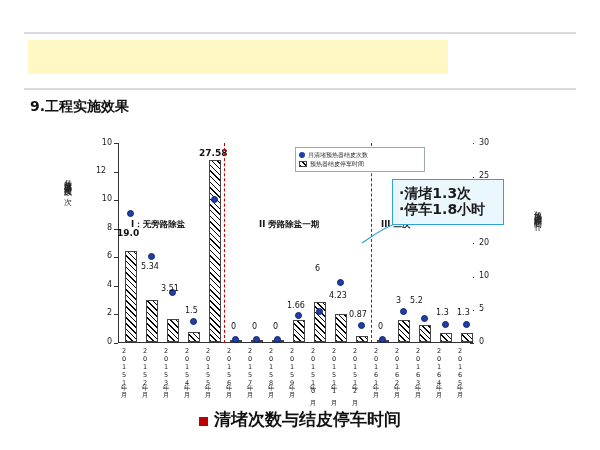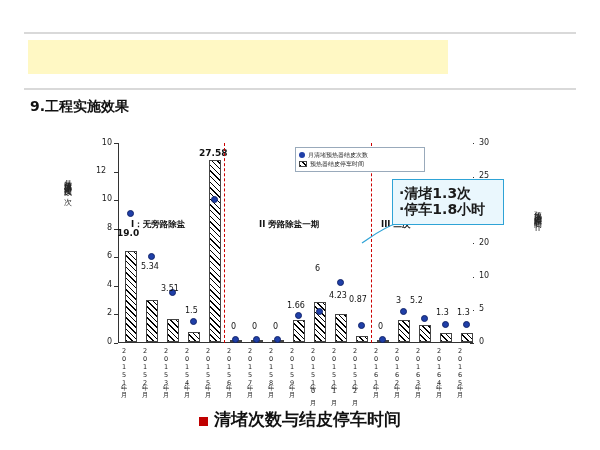--- a/index.html
+++ b/index.html
@@ -152,21 +152,21 @@
       <div class="dlabel" style="left:22px;top:119px;">5.34</div>
       <div class="dlabel" style="left:42px;top:141px;">3.51</div>
       <div class="dlabel" style="left:66px;top:163px;">1.5</div>
       <div class="dlabel big" style="left:80px;top:5px;">27.58</div>
       <div class="dlabel" style="left:112px;top:179px;">0</div>
       <div class="dlabel" style="left:133px;top:179px;">0</div>
       <div class="dlabel" style="left:154px;top:179px;">0</div>
       <div class="dlabel" style="left:168px;top:158px;">1.66</div>
       <div class="dlabel" style="left:196px;top:121px;">6</div>
       <div class="dlabel" style="left:210px;top:148px;">4.23</div>
-      <div class="dlabel" style="left:230px;top:152px;">0.87</div>
+      <div class="dlabel" style="left:230px;top:167px;">0.87</div>
       <div class="dlabel" style="left:259px;top:179px;">0</div>
       <div class="dlabel" style="left:277px;top:153px;">3</div>
       <div class="dlabel" style="left:291px;top:153px;">5.2</div>
       <div class="dlabel" style="left:317px;top:165px;">1.3</div>
       <div class="dlabel" style="left:338px;top:165px;">1.3</div>
 
       <div class="vline" style="left:105px;top:0;height:200px;"></div>
       <div class="vline" style="left:252px;top:0;height:200px;"></div>
 
       <div class="region" style="left:12px;top:76px;">I：无旁路除盐</div>

